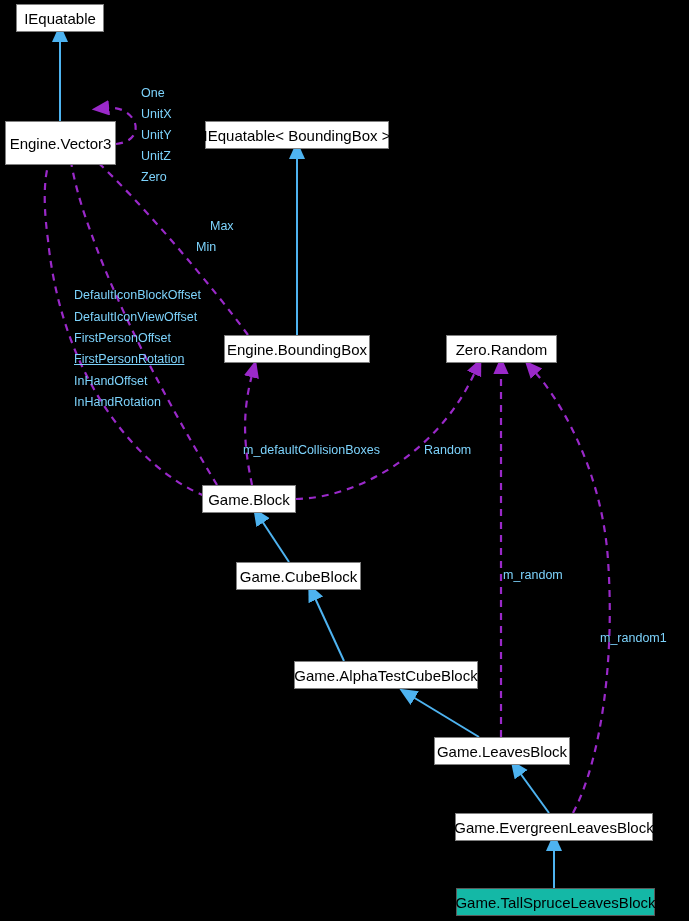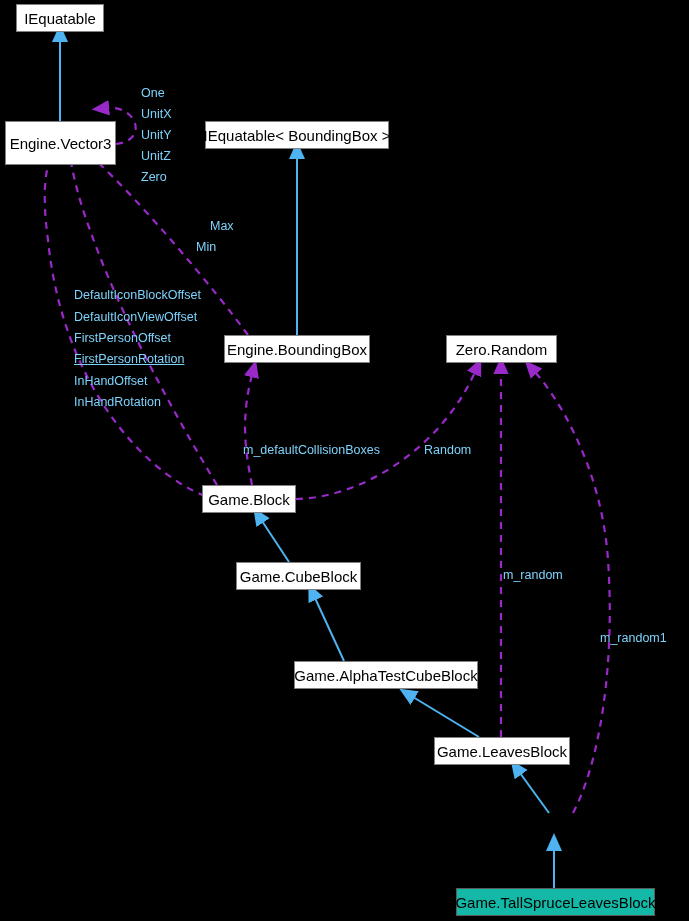--- a/index.html
+++ b/index.html
@@ -116,20 +116,23 @@
   </div>
 
   <div class="node" style="left:277px; top:661px; width:184px; height:28px;margin-left:17px;">
     <span>Game.AlphaTestCubeBlock</span>
   </div>
 
   <div class="node" style="left:434px; top:737px; width:136px; height:28px;">
     <span>Game.LeavesBlock</span>
   </div>
 
+  <div class="node" style="left:455px; top:813px; width:198px; height:28px;">
+    <span>Game.EvergreenLeavesBlock</span>
+  </div>
 
   <div class="node highlight" style="left:456px; top:888px; width:199px; height:28px;">
     <span>Game.TallSpruceLeavesBlock</span>
   </div>
 
   <div class="edge-label" style="left:141px; top:87px;">One</div>
   <div class="edge-label" style="left:141px; top:108px;">UnitX</div>
   <div class="edge-label" style="left:141px; top:129px;">UnitY</div>
   <div class="edge-label" style="left:141px; top:150px;">UnitZ</div>
   <div class="edge-label" style="left:141px; top:171px;">Zero</div>

